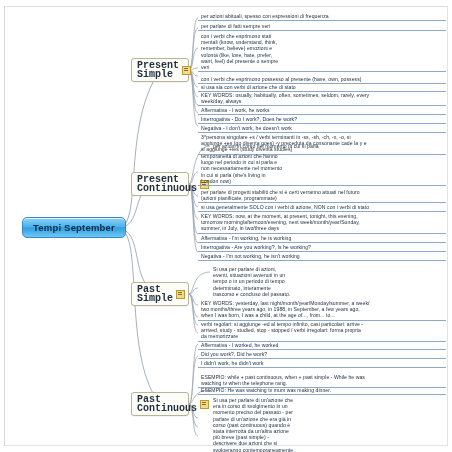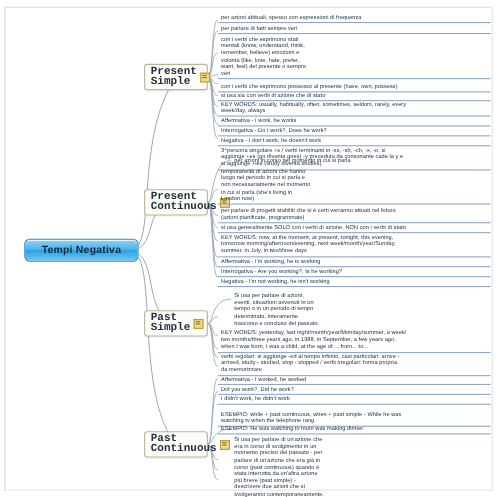--- a/index.html
+++ b/index.html
@@ -176,21 +176,21 @@
       <path d="M189,404 C194,404 192,344 198,344"></path>
       <path d="M189,404 C194,404 192,356 198,356"></path>
       <path d="M189,404 C194,404 192,390 210,390"></path>
       <path d="M189,404 C194,404 192,418 198,418"></path>
       <path d="M189,404 C194,404 192,427 198,427"></path>
       <path d="M189,404 C194,404 192,436 198,436"></path>
     </g>
   </svg>
 
   <div class="root-node">
-    <span class="root-label">Tempi Negativa</span>
+    <span class="root-label">Tempi September</span>
   </div>
 
   <div class="branch-node" id="node-present-simple">
     <span class="branch-label">Present
 Simple</span>
     <span class="note-icon"></span>
   </div>
 
   <div class="leaf" style="left:198px; top:12px;  width:248px;">
       <span class="txt">per azioni abituali, spesso con espressioni di frequenza</span>

